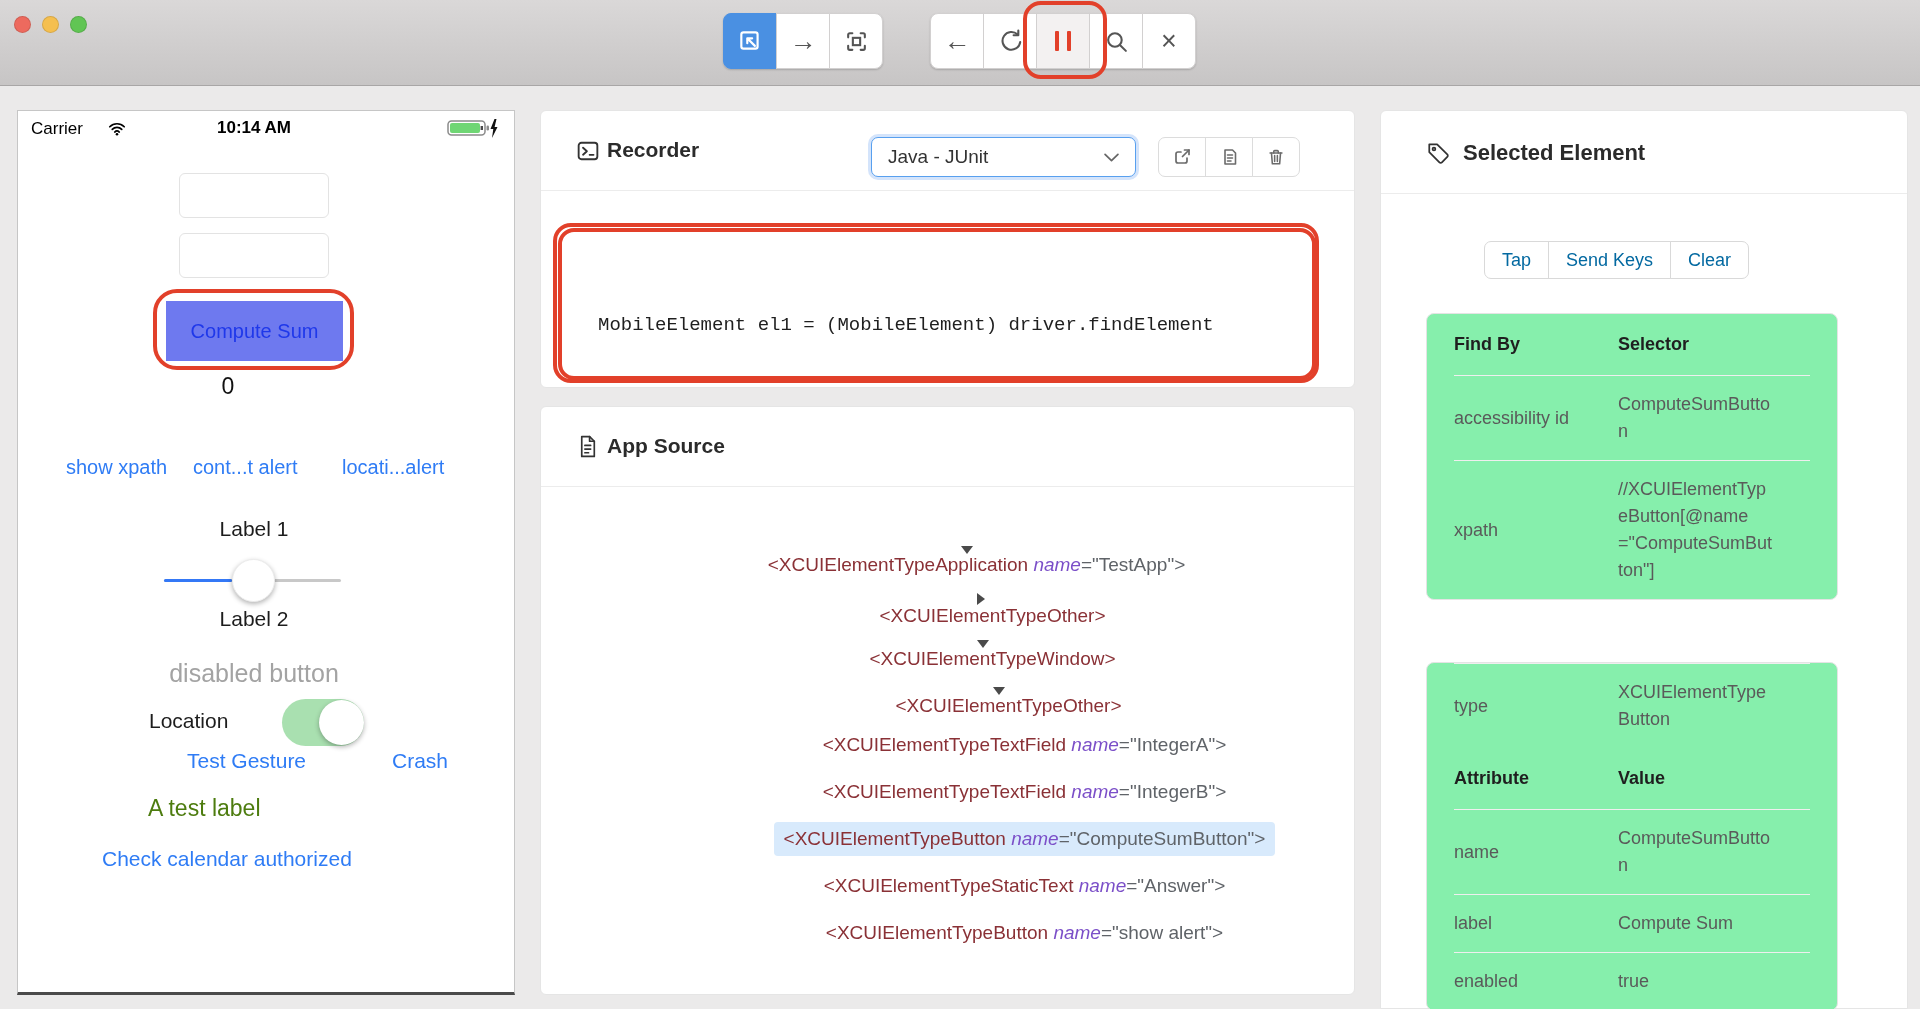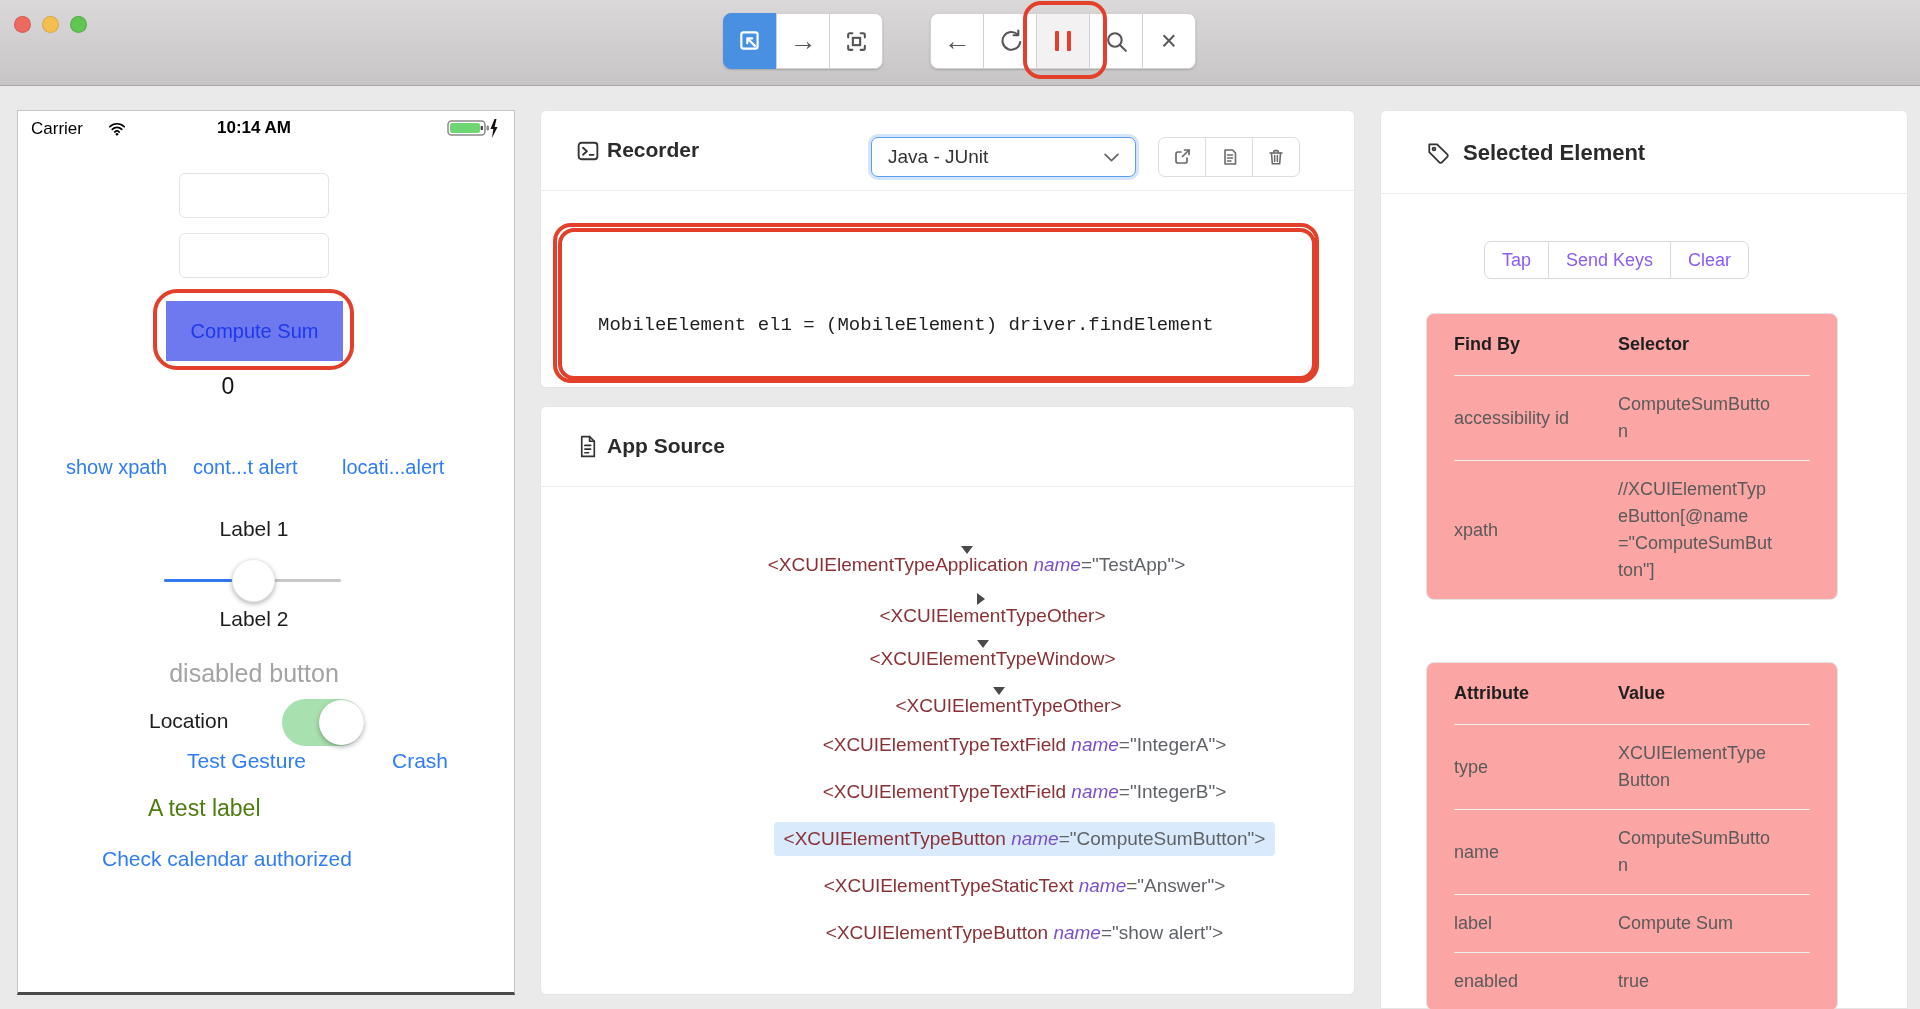--- a/index.html
+++ b/index.html
@@ -65,24 +65,24 @@
   .exp-down::before { content:""; border-left:6px solid transparent; border-right:6px solid transparent; border-top:8px solid #4a4a4a; }
   .exp-right::before { content:""; border-top:6px solid transparent; border-bottom:6px solid transparent; border-left:8px solid #4a4a4a; }
   .t-open { color:#8a3136; }
   .t-attr { color:#7b4fc8; font-style:italic; }
   .t-rest { color:#5f6368; }
   .node-text.selected { background:#d8eafc; border-radius:4px; padding:6px 10px; margin:-6px -10px; }
 
   
   .seg { display:flex; }
   .seg-btn { height:38px; background:#fff; border:1px solid #d9d9d9; margin-left:-1px; padding:0 17px;
-    display:flex; align-items:center; font-size:18px; color:#8b5cf6; cursor:pointer; }
+    display:flex; align-items:center; font-size:18px; color:#0369a1; cursor:pointer; }
   .seg-btn:first-child { border-radius:7px 0 0 7px; margin-left:0; }
   .seg-btn:last-child { border-radius:0 7px 7px 0; }
-  .tbl { position:absolute; left:45px; width:412px; background:#fca5a5; border:1px solid #e4e4e4; border-radius:8px; padding:0 27px; }
+  .tbl { position:absolute; left:45px; width:412px; background:#86efac; border:1px solid #e4e4e4; border-radius:8px; padding:0 27px; }
   .tbl-row { display:grid; grid-template-columns:164px 1fr; align-items:center;
     border-top:1px solid #efefef; padding:15px 0; font-size:18px; color:#5a5a5a; line-height:27px; }
   .tbl-row.head { border-top:none; font-weight:bold; color:#1f1f1f; padding:17px 0; }
   .cell-value { width:156px; word-break:break-all; }
 
   svg { display:block; }
 </style>
 </head>
 <body>
 
@@ -342,29 +342,29 @@
       <span>accessibility id</span>
       <span class="cell-value">ComputeSumButton</span>
     </div>
     <div class="tbl-row">
       <span>xpath</span>
       <span class="cell-value">//XCUIElementTypeButton[@name="ComputeSumButton"]</span>
     </div>
   </div>
 
   <div class="tbl" style="top:551px;">
+    <div class="tbl-row">
+      <span>type</span>
+      <span class="cell-value">XCUIElementTypeButton</span>
+    </div>
     <div class="tbl-row head">
       <span>Attribute</span>
       <span>Value</span>
     </div>
     <div class="tbl-row">
-      <span>type</span>
-      <span class="cell-value">XCUIElementTypeButton</span>
-    </div>
-    <div class="tbl-row">
       <span>name</span>
       <span class="cell-value">ComputeSumButton</span>
     </div>
     <div class="tbl-row">
       <span>label</span>
       <span class="cell-value">Compute Sum</span>
     </div>
     <div class="tbl-row">
       <span>enabled</span>
       <span class="cell-value">true</span>

